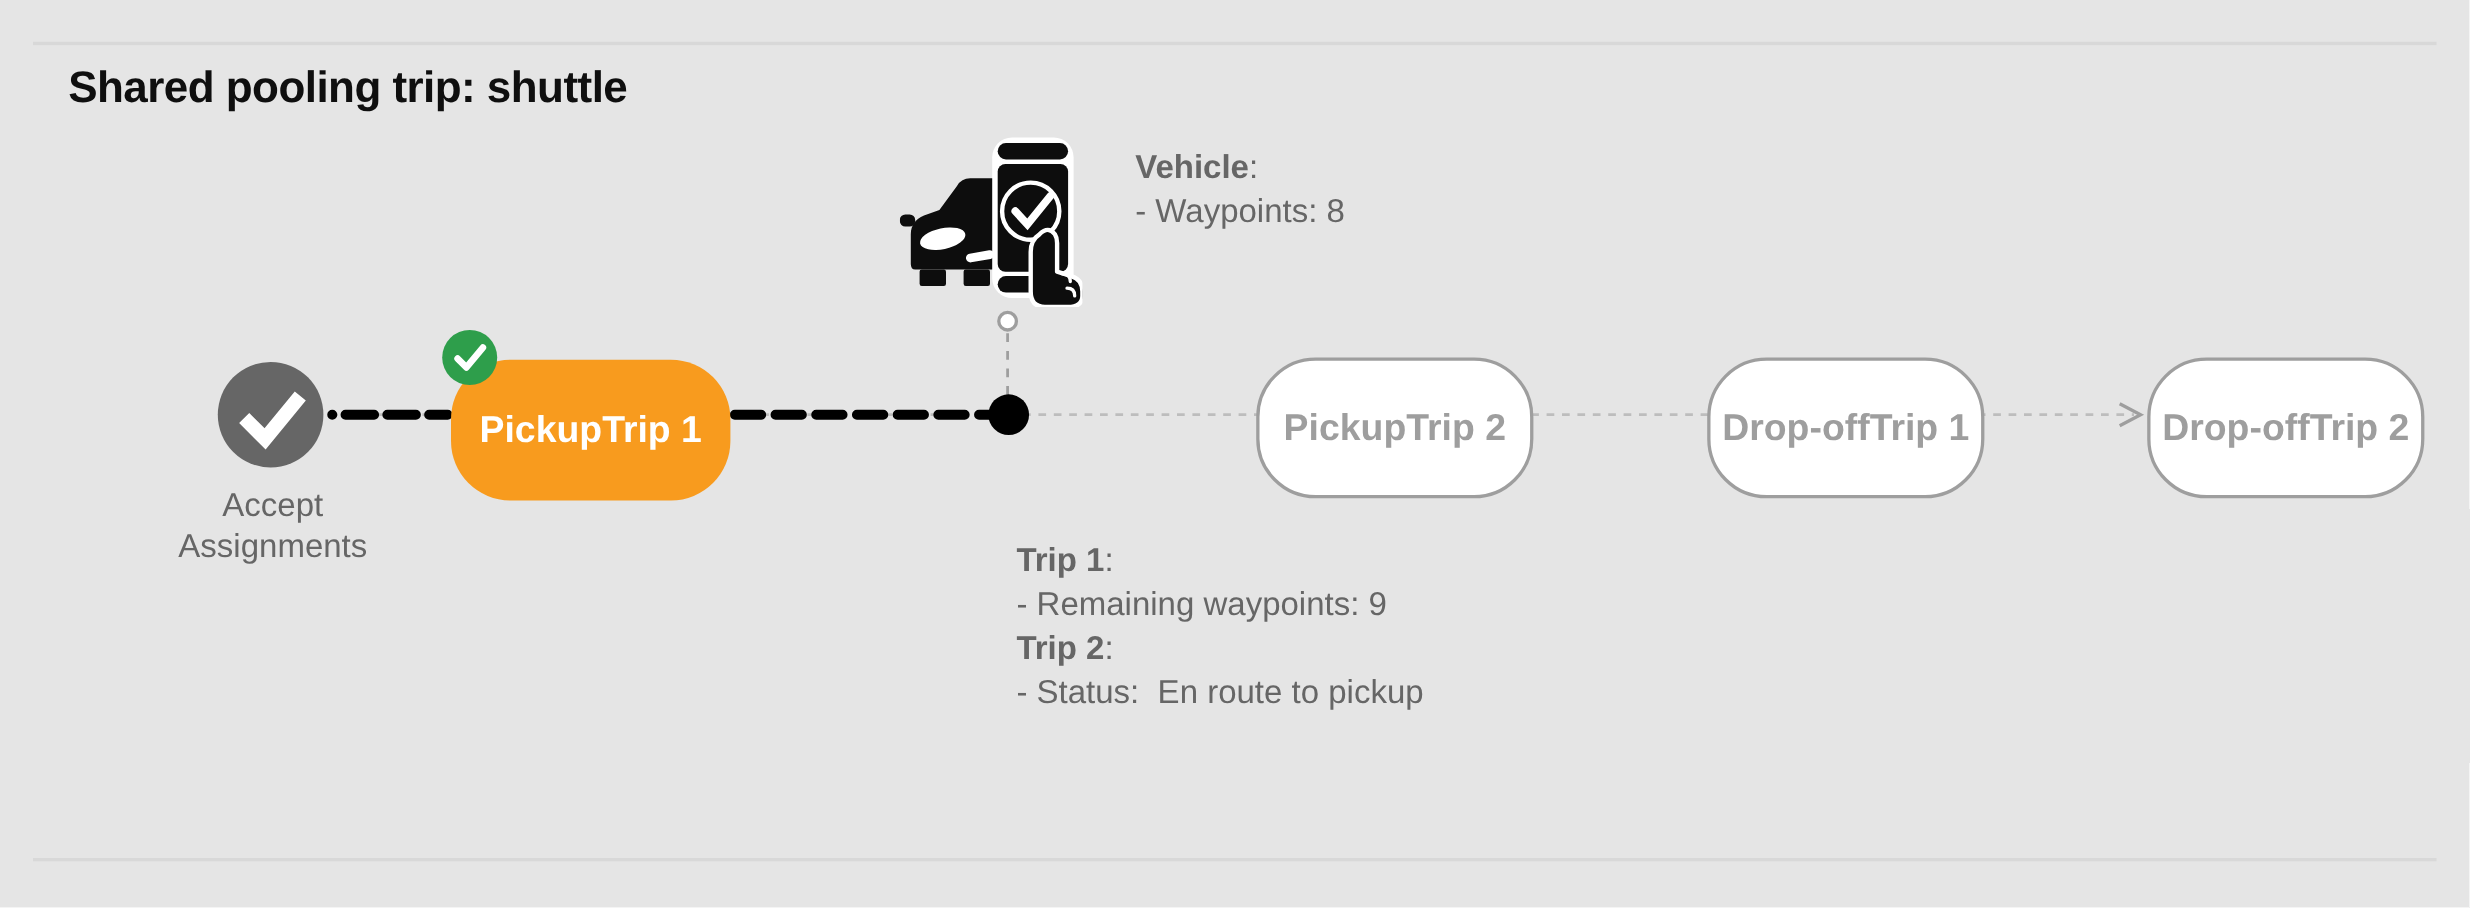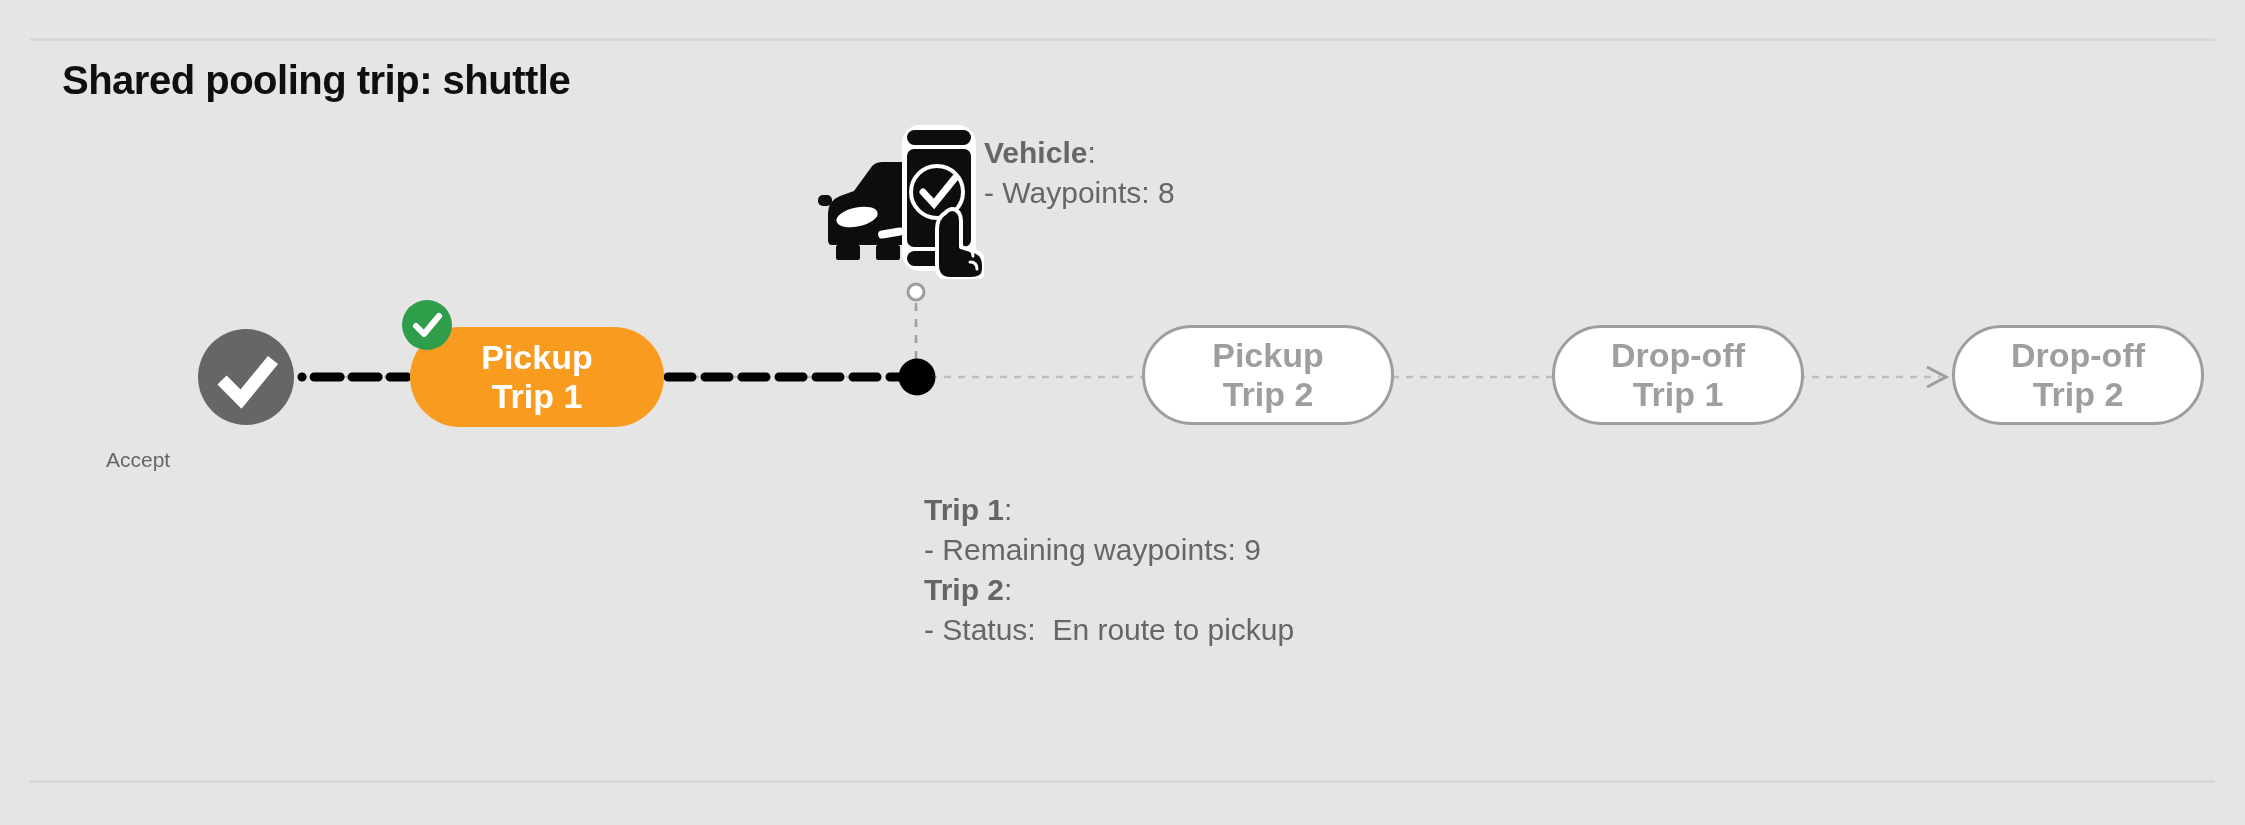--- a/index.html
+++ b/index.html
@@ -18,25 +18,25 @@
     font-size:40px;font-weight:700;color:#0f0f0f;letter-spacing:-0.5px;
   }
   .connectors{position:absolute;left:0;top:0;z-index:1;}
   .start-node{
     position:absolute;left:198px;top:329px;width:96px;height:96px;
     border-radius:50%;background:#666666;z-index:2;
     display:flex;align-items:center;justify-content:center;
   }
   .start-label{
     position:absolute;left:106px;top:441px;width:284px;
-    color:#666666;font-size:21px;line-height:37px;z-index:2;
+    text-align:center;color:#666666;font-size:30px;line-height:37px;z-index:2;
   }
   .pill{
-    position:absolute;top:325px;width:252px;height:100px;
-    border-radius:54px;display:flex;flex-direction:column;
+    position:absolute;top:325px;width:252px;height:128px;
+    border-radius:54px;display:flex;flex-direction:row;
     align-items:center;justify-content:center;
     font-size:34px;font-weight:700;line-height:39px;z-index:2;
     box-sizing:border-box;text-align:center;
   }
   .pill.active{
     left:410px;top:327px;width:254px;
     background:#f89b1e;color:#ffffff;border:none;
   }
   .pill.upcoming{
     background:#ffffff;color:#9e9e9e;border:3px solid #9e9e9e;
@@ -48,21 +48,21 @@
     position:absolute;left:402px;top:300px;width:50px;height:50px;
     border-radius:50%;background:#2e9e4b;z-index:3;
     display:flex;align-items:center;justify-content:center;
   }
   .vehicle-icon{position:absolute;left:818px;top:121px;z-index:2;}
   .info{
     position:absolute;color:#666666;font-size:30px;line-height:40px;z-index:2;
   }
   .info .info-line{white-space:pre-wrap;}
   .info b{font-weight:700;}
-  .vehicle-info{left:984px;top:133px;}
+  .vehicle-info{left:1032px;top:133px;}
   .trip-info{left:924px;top:490px;}
 </style>
 </head>
 <body>
 
 <div class="stage">
 
   <div class="rule top"></div>
 
   <div class="title">Shared pooling trip: shuttle</div>
@@ -77,20 +77,21 @@
     <circle cx="917" cy="377" r="18.5" fill="#000000"></circle>
   </svg>
 
   <div class="start-node">
     <svg width="96" height="96" viewBox="0 0 96 96">
       <path d="M24 51 L43 70 L75 31" fill="none" stroke="#ffffff" stroke-width="13"></path>
     </svg>
   </div>
   <div class="start-label">
     <div>Accept</div>
+    <div>Assignments</div>
   </div>
 
   <div class="pill active">
     <span>Pickup</span>
     <span>Trip 1</span>
   </div>
   <div class="badge">
     <svg width="50" height="50" viewBox="0 0 50 50">
       <path d="M14 26 L22 34 L37 16" fill="none" stroke="#ffffff" stroke-width="6" stroke-linecap="round" stroke-linejoin="round"></path>
     </svg>

